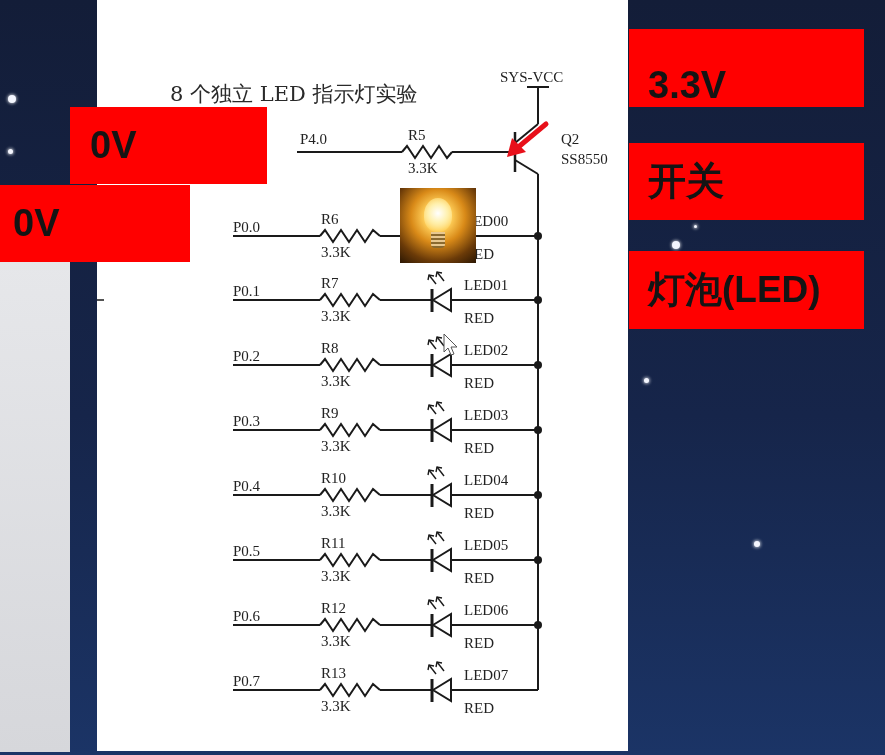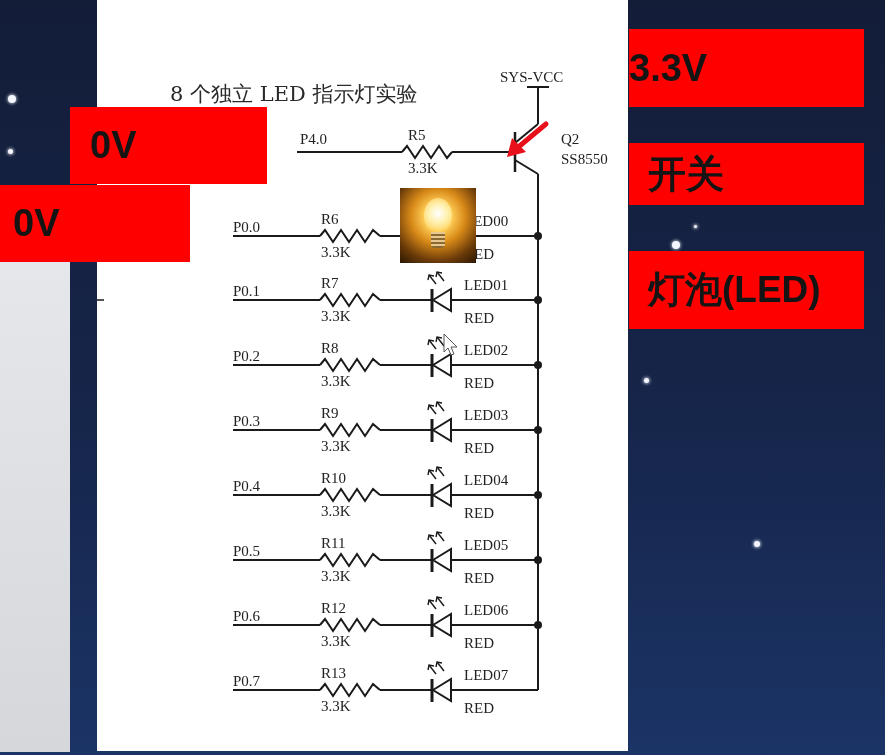--- a/index.html
+++ b/index.html
@@ -233,21 +233,21 @@
   <div class="bulb-glass"></div>
   <div class="bulb-base"></div>
 </div>
 
 <div class="label" style="left:70px;top:107px;width:197px;height:77px;padding-left:20px;font-size:38px;">
   <span>0V</span>
 </div>
 <div class="label" style="left:0;top:185px;width:190px;height:77px;padding-left:13px;font-size:38px;">
   <span>0V</span>
 </div>
-<div class="label" style="left:629px;top:29px;width:235px;height:78px;font-size:38px;">
+<div class="label" style="left:629px;top:29px;width:235px;height:78px;padding-left:19px;font-size:38px;align-items:flex-end;">
   <span>3.3V</span>
 </div>
-<div class="label" style="left:629px;top:143px;width:235px;height:62px;padding-left:19px;font-size:38px;">
+<div class="label" style="left:629px;top:143px;width:235px;height:77px;padding-left:19px;font-size:38px;">
   <span>开关</span>
 </div>
 <div class="label" style="left:629px;top:251px;width:235px;height:78px;padding-left:19px;font-size:37px;">
   <span>灯泡(LED)</span>
 </div>
 
 </body></html>

